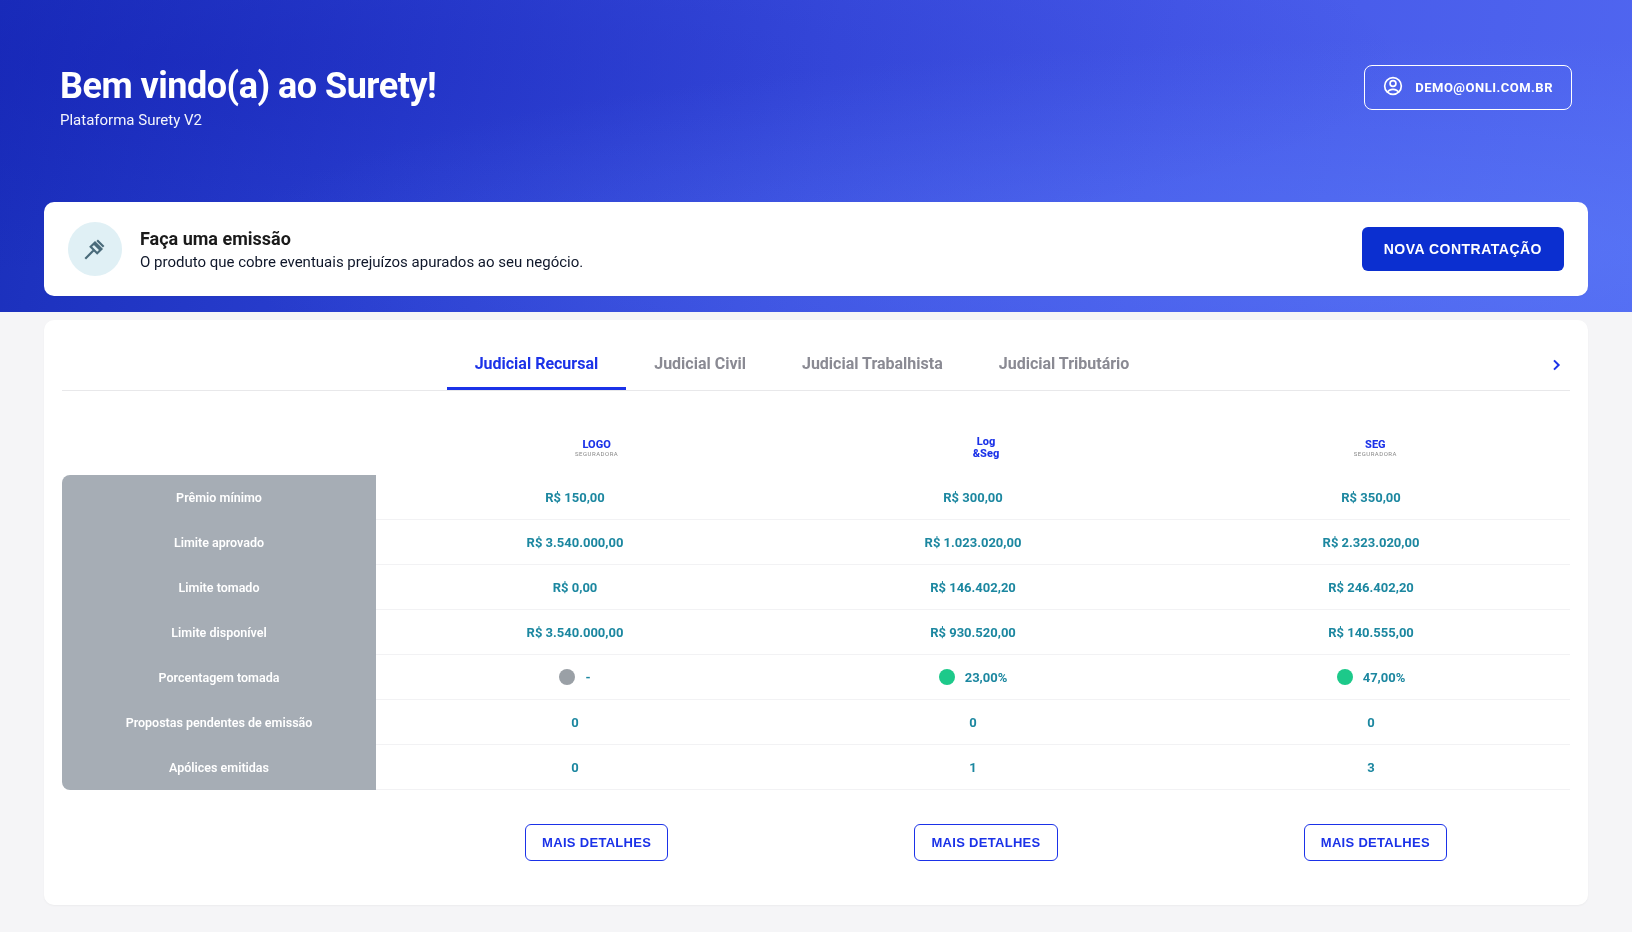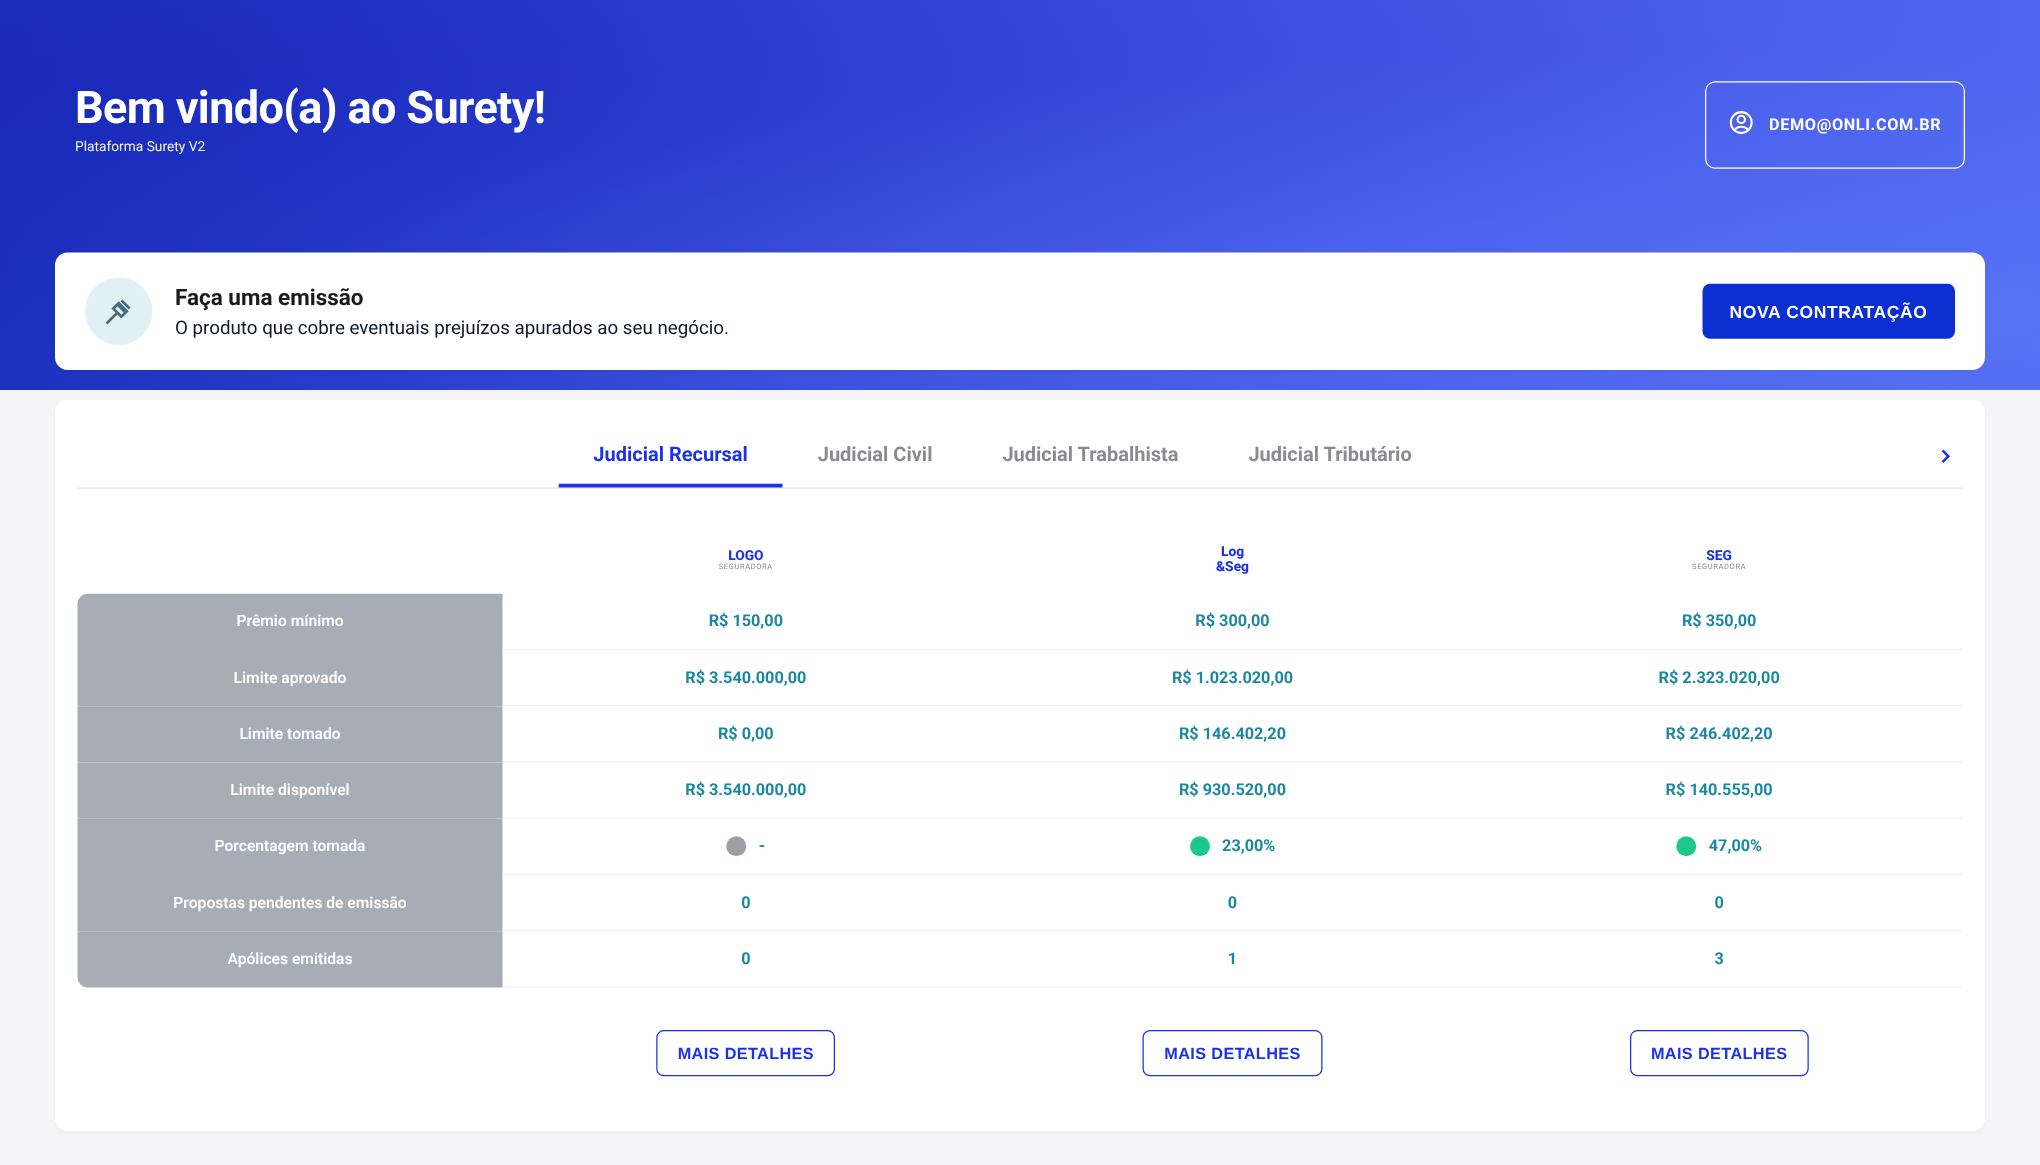--- a/index.html
+++ b/index.html
@@ -18,29 +18,29 @@
 }
 .hero::before {
   content: "";
   position: absolute;
   top: 0; left: 0; right: 0; bottom: 0;
   background: radial-gradient(ellipse at 90% 80%, rgba(100,140,255,0.35), transparent 60%),
               radial-gradient(ellipse at 10% 20%, rgba(20,30,180,0.4), transparent 60%);
 }
 .hero-content { position: relative; z-index: 1; display: flex; justify-content: space-between; align-items: flex-start; }
 .hero-title { color: #fff; font-size: 36px; font-weight: 700; letter-spacing: -0.5px; }
-.hero-subtitle { color: #fff; font-size: 11px; margin-top: 4px; opacity: 0.95; }
+.hero-subtitle { color: #fff; font-size: 15px; margin-top: 4px; opacity: 0.95; }
 .user-pill {
   border: 1.5px solid #fff;
   border-radius: 8px;
   color: #fff;
   display: flex;
   align-items: center;
   gap: 12px;
-  padding: 22px 18px;
+  padding: 10px 18px;
   font-size: 13px;
   font-weight: 700;
   letter-spacing: 0.5px;
   cursor: pointer;
 }
 .user-pill svg { width: 20px; height: 20px; }
 
 .quote-card {
   background: #fff;
   border-radius: 10px;
@@ -104,21 +104,21 @@
 .compare-table { margin-top: 24px; }
 .logo-row { display: flex; justify-content: space-between; }
 .label-col { width: 340px; flex-shrink: 0; }
 .data-col { flex: 1; text-align: center; padding: 14px 0; }
 .logo-cell { display: flex; align-items: center; justify-content: center; height: 60px; }
 .insurer-logo { font-size: 11px; font-weight: 800; color: #1b32e8; line-height: 1.1; text-align: center; }
 .insurer-logo .tag { font-size: 6px; font-weight: 400; color: #888; display: block; letter-spacing: 0.5px; }
 
 .metric-row { display: flex; align-items: center; min-height: 44px; }
 .metric-label {
-  width: 340px;
+  width: 314px;
   flex-shrink: 0;
   background: #a6adb5;
   color: #fff;
   font-size: 12.5px;
   font-weight: 600;
   text-align: center;
   padding: 15px 10px;
 }
 .metric-row:nth-child(2) .metric-label { border-top-left-radius: 8px; }
 .metric-row:last-of-type .metric-label { border-bottom-left-radius: 8px; }

